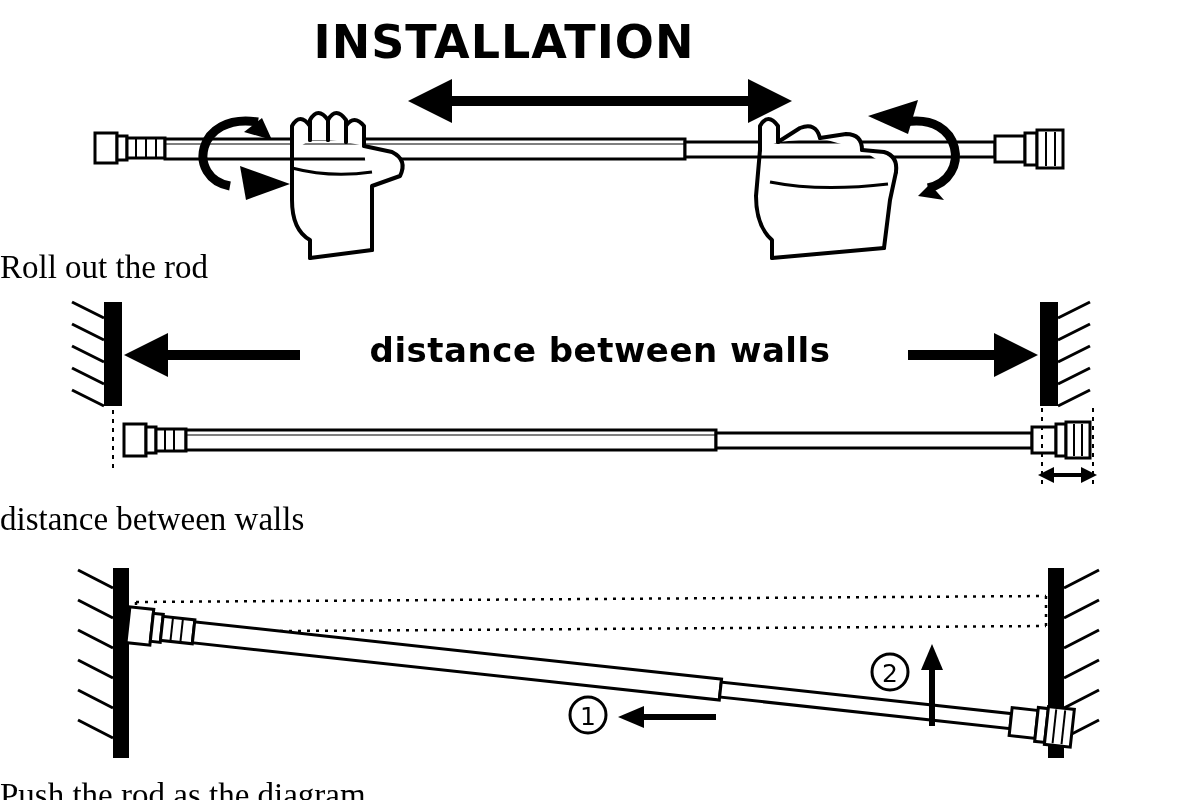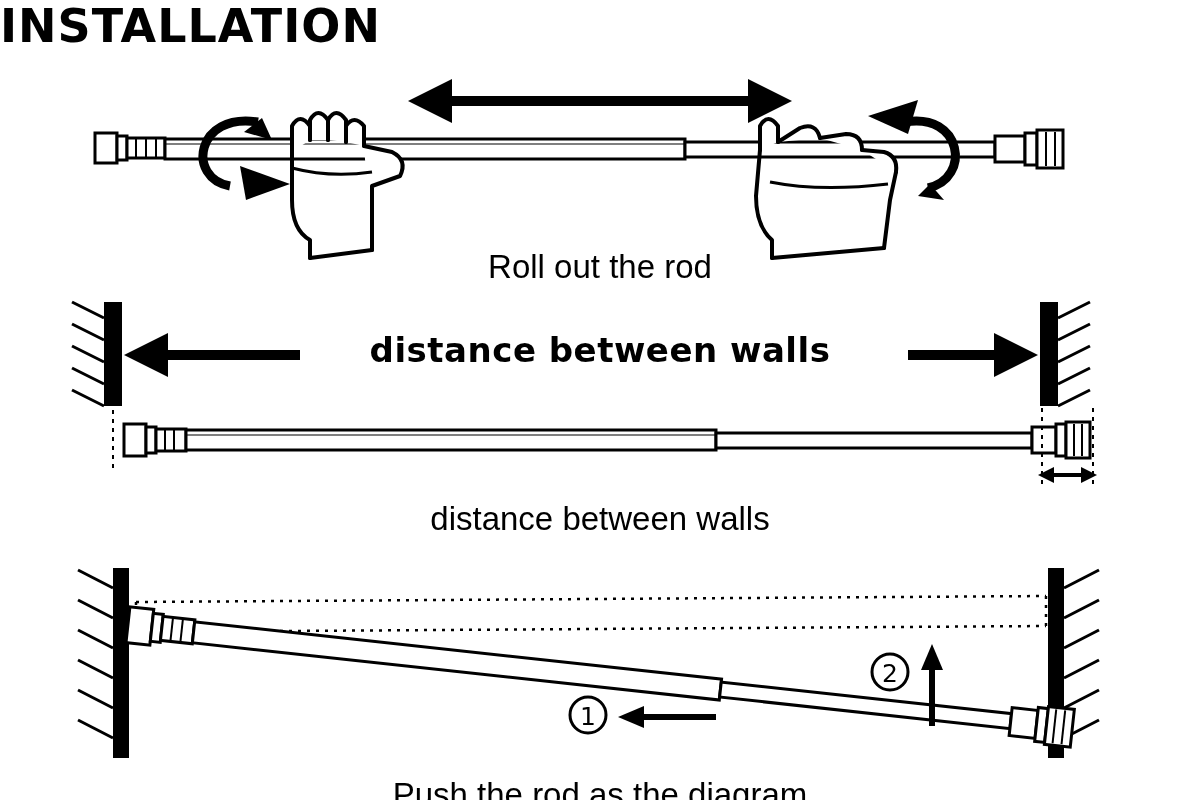--- a/index.html
+++ b/index.html
@@ -16,35 +16,35 @@
     position: relative;
   }
   .page {
     position: relative;
     width: 1200px;
     height: 800px;
     background: #fff;
   }
   .title {
     position: absolute;
-    top: 0px;
+    top: 16px;
     left: 0;
     width: 1008px;
+    text-align: center;
     font-family: "DejaVu Sans", sans-serif;
     font-weight: bold;
     font-size: 46px;
     letter-spacing: 1px;
     line-height: 52px;
   }
   .caption {
     position: absolute;
     width: 1200px;
     left: 0;
-    text-align: center;
-    font-family: Liberation Sans, sans-serif;
+    font-family: Liberation Serif, serif;
     font-size: 33px;
     line-height: 38px;
   }
   .step1-caption { top: 248px; }
   .step2-label {
     position: absolute;
     top: 330px;
     left: 0;
     width: 1200px;
     text-align: center;

